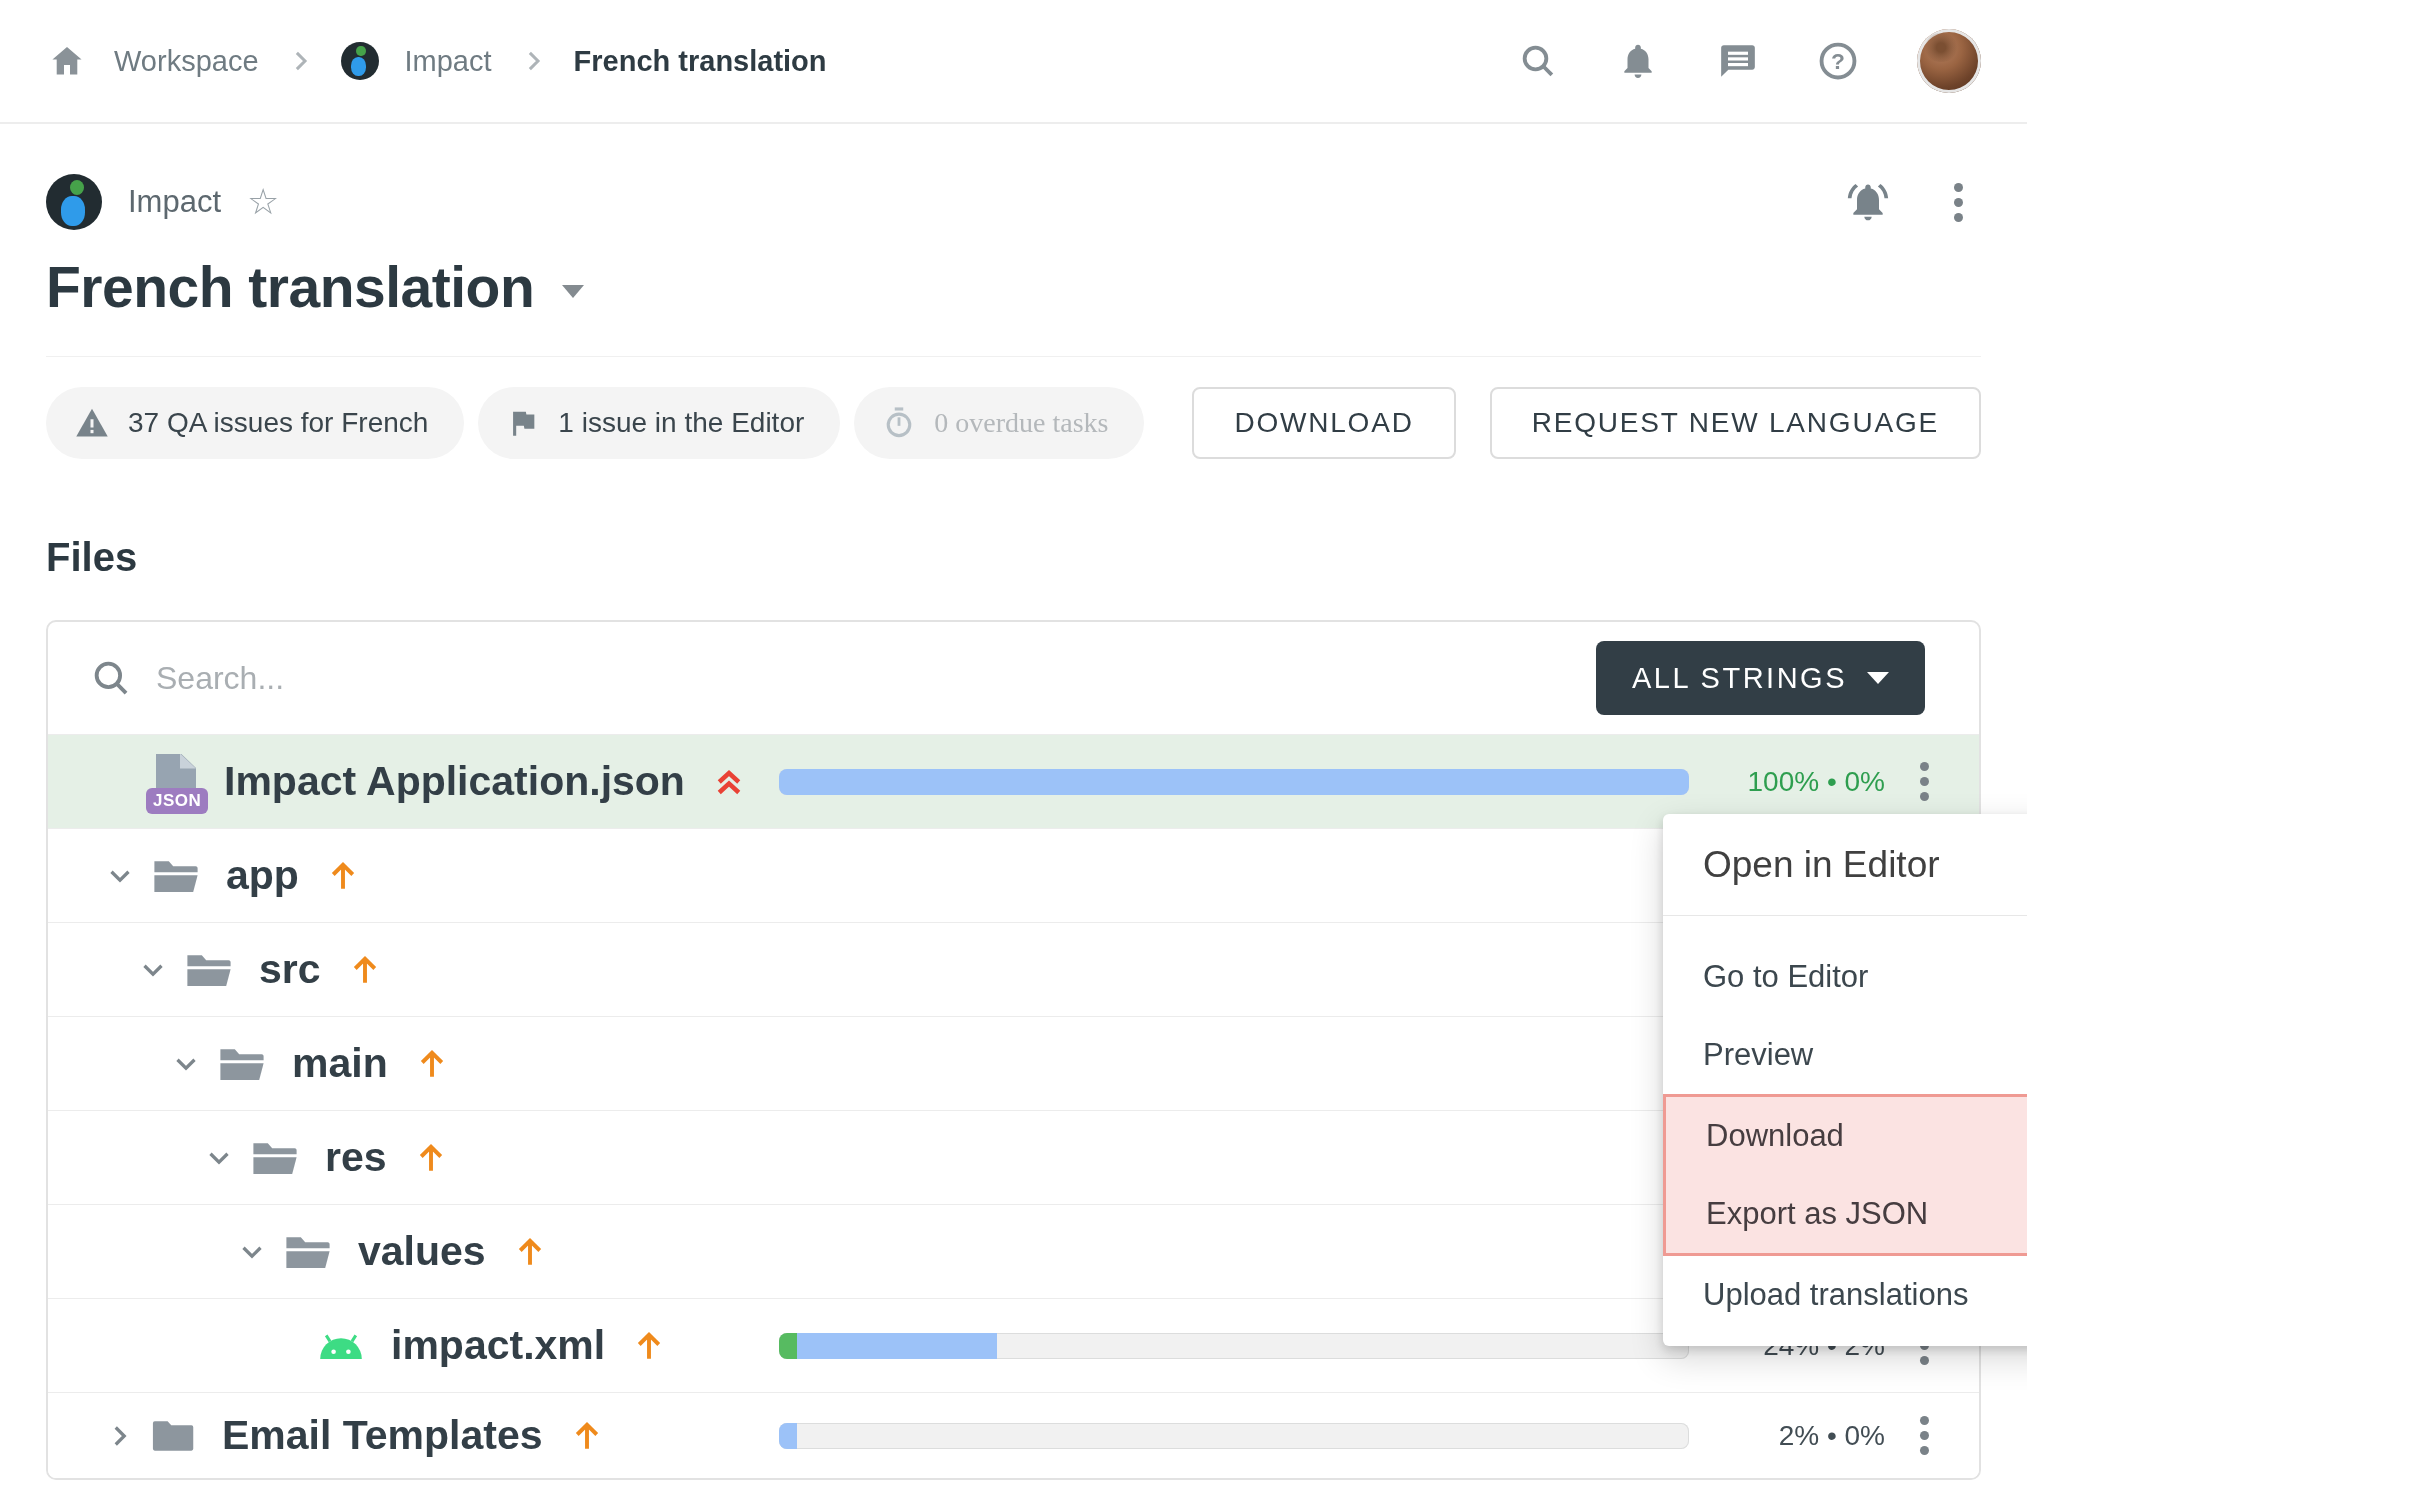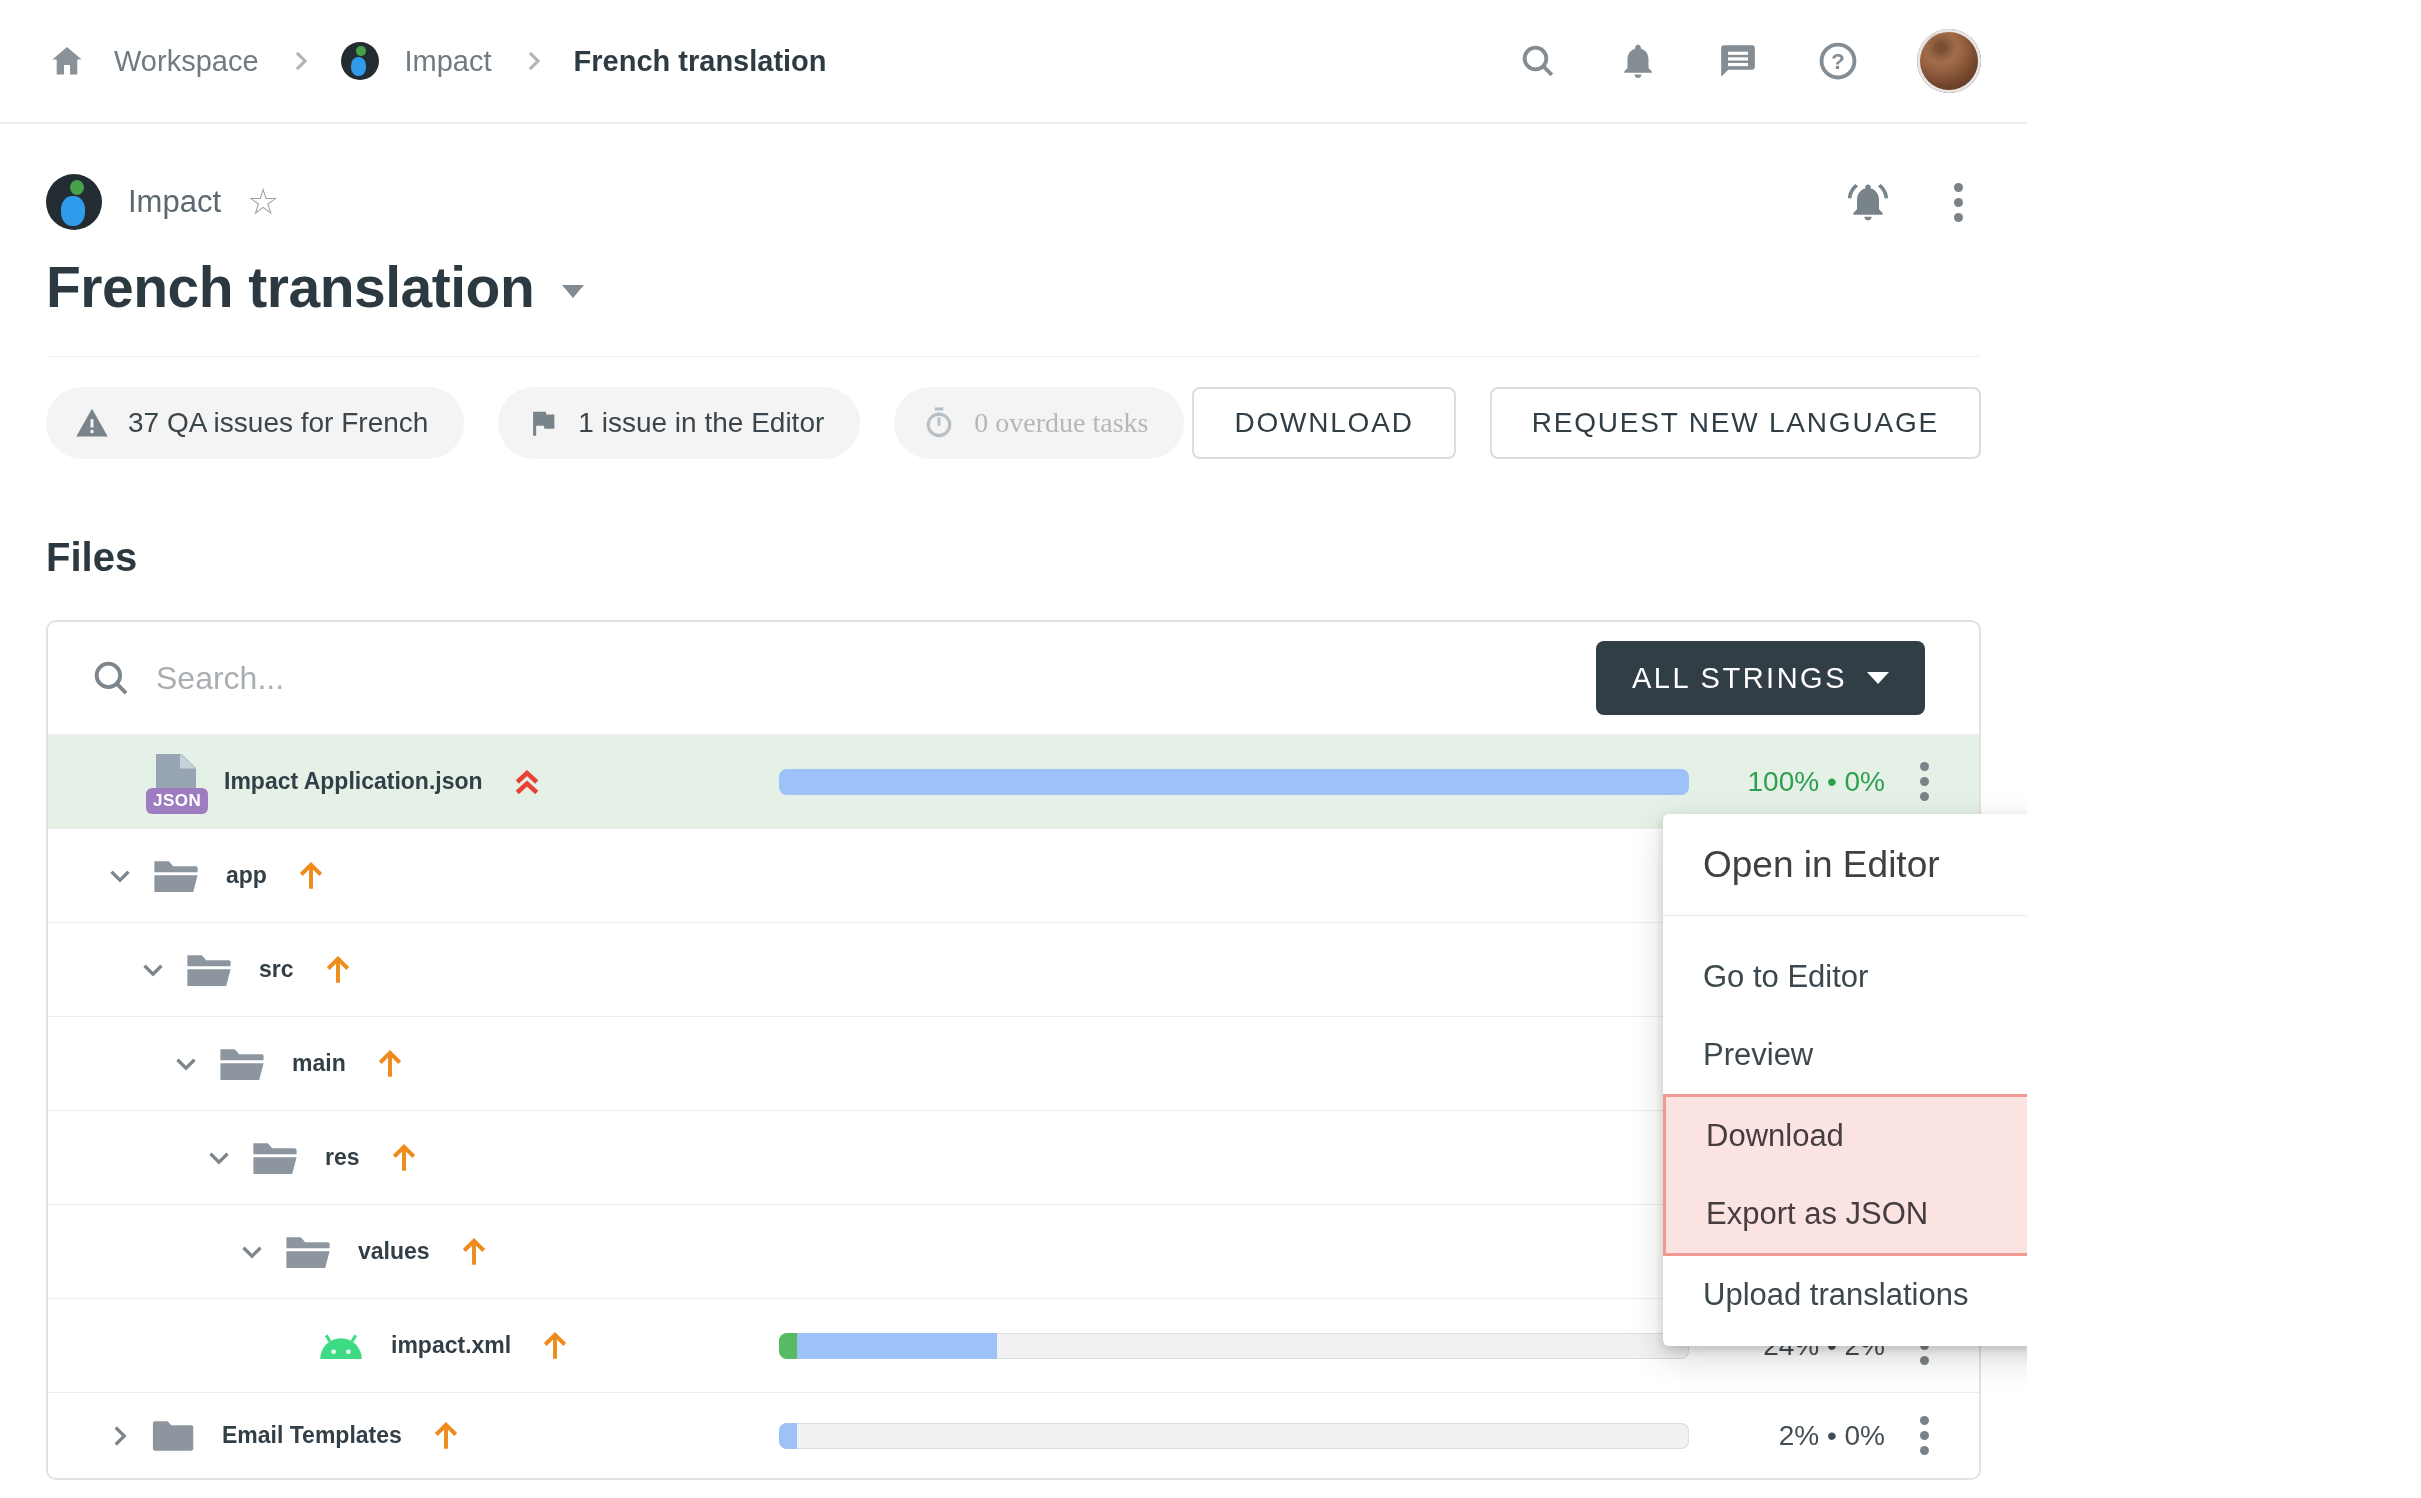--- a/index.html
+++ b/index.html
@@ -40,21 +40,21 @@
   .kebab i { width:9px; height:9px; border-radius:50%; background:#7a8288; }
 
   .title-row { margin-top:24px; display:flex; align-items:center; gap:28px; }
   .page-title { font-size:57px; font-weight:700; color:#2c3941; letter-spacing:-0.5px; }
   .title-caret { width:0; height:0; border-left:11px solid transparent; border-right:11px solid transparent;
                  border-top:13px solid #848b90; margin-top:8px; cursor:pointer; }
   .head-divider { border-bottom:1px solid #f0f0f0; margin-top:36px; }
 
   
   .stats-row { margin-top:30px; display:flex; align-items:center; justify-content:space-between; }
-  .pills { display:flex; gap:34px; }
+  .pills { display:flex; gap:14px; }
   .pill { height:72px; display:flex; align-items:center; gap:18px; background:#f4f4f4;
           border-radius:36px; padding:0 36px 0 28px; font-size:28px; font-weight:500; color:#3a454c; cursor:pointer; }
   .pill.muted { color:#b4b8bb;font-family:Liberation Serif, serif; }
   .btns { display:flex; gap:34px; }
   .btn { height:72px; background:#fff; border:2px solid #dcdcdc; border-radius:8px; padding:0 40px;
          display:flex; align-items:center; font-size:28px; font-weight:500; letter-spacing:1.8px;
          color:#313d45; cursor:pointer; }
 
   
   .files-heading { margin-top:76px; font-size:40px; font-weight:700; color:#2c3941; }
@@ -68,21 +68,21 @@
                 letter-spacing:2.5px; cursor:pointer; flex:0 0 auto; }
   .filter-caret { width:0; height:0; border-left:11px solid transparent; border-right:11px solid transparent;
                   border-top:12px solid #fff; }
 
   .row { height:94px; display:flex; align-items:center; border-top:1px solid #ececec;
          padding:0 16px 0 0; position:relative; cursor:pointer; background:#fff; }
   .row.selected { background:#e5f0e6; }
   .row:last-child { height:86px; }
   .row-left { display:flex; align-items:center; gap:0; }
   .tw { width:64px; display:flex; justify-content:center; flex:0 0 auto; }
-  .row .name { font-size:23px; font-weight:700; color:#333f47; margin-left:26px; white-space:nowrap; }
+  .row .name { font-size:41px; font-weight:700; color:#333f47; margin-left:26px; white-space:nowrap; }
   .prio { margin-left:26px; display:flex; align-items:center; }
   .row-right { margin-left:auto; display:flex; align-items:center; flex:0 0 auto; }
   .bar { width:910px; height:26px; border-radius:8px; background:#f1f1f1; box-shadow:inset 0 0 0 1px #dcdddd;
          overflow:hidden; display:flex; }
   .seg-green { height:100%; background:#57bb61; }
   .seg-blue { height:100%; background:#9cc2f8; }
   .pct { width:170px; text-align:right; font-size:28px; font-weight:500; color:#424d54; margin-left:26px; white-space:nowrap; }
   .pct.green { color:#2e9e4f; }
   .row-kebab { width:78px; display:flex; justify-content:center; }
 

